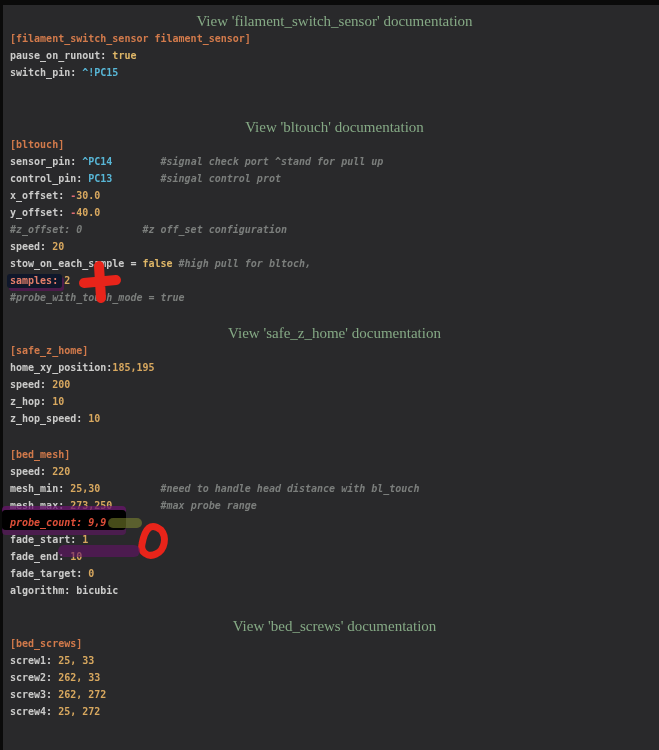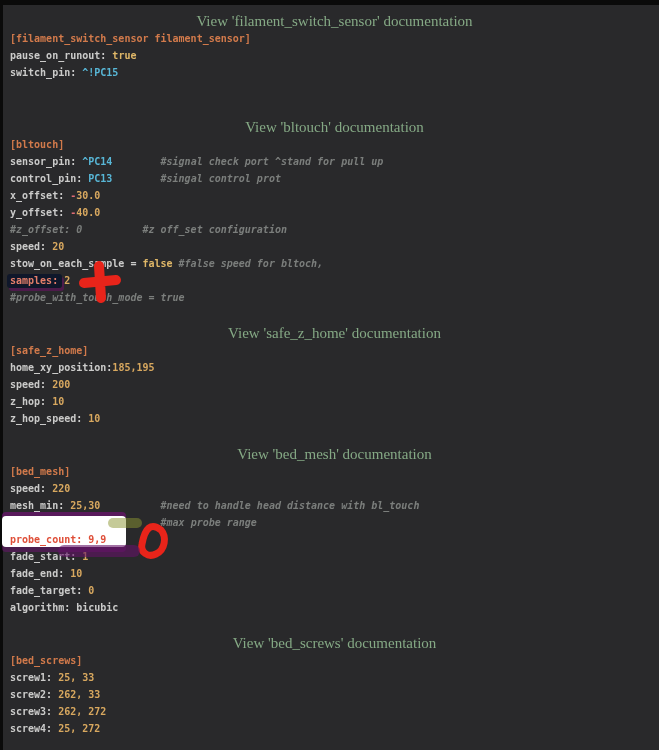--- a/index.html
+++ b/index.html
@@ -16,23 +16,23 @@
   .line span{white-space:pre;}
   .s{color:#d27a4b;}
   .k{color:#cbcbca;}
   .v{color:#d8a85f;}
   .m{color:#e06c75;}
   .b{color:#dfb768;}
   .p{color:#58b7d7;}
   .c{color:#7b7e7c;font-style:italic;font-weight:bold;}
   .hs{background:#0f172a;color:#e57f6a;border-radius:3px;padding:1px 4px 2px 3px;
       margin:-1px -4px -2px -3px;box-shadow:2px 3px 0 rgba(108,16,100,0.55);}
-  .hp{background:#ffffff;color:#df4f39;border-radius:4px;padding:18px 20px 2px 8px;
+  .hp{background:#000000;color:#df4f39;border-radius:4px;padding:7px 20px 2px 8px;
       margin-left:-8px;
-      box-shadow:0 -4px 0 rgba(104,20,108,0.75), 0 5px 0 rgba(104,20,108,0.55);}
+      box-shadow:0 -4px 0 rgba(104,20,108,0.75), 0 5px 0 rgba(104,20,108,0.55);font-style:italic;}
   .overlay{position:absolute;left:0;top:0;width:659px;height:750px;pointer-events:none;z-index:10;}
   .smudge-purple{position:absolute;left:58px;top:545px;width:82px;height:12px;
       background:rgba(100,18,104,0.6);border-radius:6px;}
   .smudge-olive{position:absolute;left:108px;top:518px;width:34px;height:10px;
       background:rgba(140,150,50,0.5);border-radius:5px;}
 </style>
 </head>
 <body>
 
 <div class="page">
@@ -46,34 +46,33 @@
         </div>
         <div class="section">
           <div class="codelens">View 'bltouch' documentation</div>
           <div class="line"><span class="s">[bltouch]</span></div>
           <div class="line"><span class="k">sensor_pin: </span><span class="p">^PC14</span><span class="c">        #signal check port ^stand for pull up</span></div>
           <div class="line"><span class="k">control_pin: </span><span class="p">PC13</span><span class="c">        #singal control prot</span></div>
           <div class="line"><span class="k">x_offset: </span><span class="m">-</span><span class="v">30.0</span></div>
           <div class="line"><span class="k">y_offset: </span><span class="m">-</span><span class="v">40.0</span></div>
           <div class="line"><span class="c">#z_offset: 0          #z off_set configuration</span></div>
           <div class="line"><span class="k">speed: </span><span class="v">20</span></div>
-          <div class="line"><span class="k">stow_on_each_sample = </span><span class="b">false</span><span class="c"> #false speed for bltoch,</span></div>
+          <div class="line"><span class="k">stow_on_each_sample = </span><span class="b">false</span><span class="c"> #high pull for bltoch,</span></div>
           <div class="line"><span class="hs">samples:</span><span class="k"> </span><span class="v">2</span></div>
           <div class="line"><span class="c">#probe_with_touch_mode = true</span></div>
         </div>
         <div class="section">
           <div class="codelens">View 'safe_z_home' documentation</div>
           <div class="line"><span class="s">[safe_z_home]</span></div>
           <div class="line"><span class="k">home_xy_position:</span><span class="v">185,195</span></div>
           <div class="line"><span class="k">speed: </span><span class="v">200</span></div>
           <div class="line"><span class="k">z_hop: </span><span class="v">10</span></div>
           <div class="line"><span class="k">z_hop_speed: </span><span class="v">10</span></div>
         </div>
         <div class="section">
-          <div class="codelens">View 'bed_mesh' documentation</div>
           <div class="line"><span class="s">[bed_mesh]</span></div>
           <div class="line"><span class="k">speed: </span><span class="v">220</span></div>
           <div class="line"><span class="k">mesh_min: </span><span class="v">25,30</span><span class="c">          #need to handle head distance with bl_touch</span></div>
           <div class="line"><span class="k">mesh_max: </span><span class="v">273,250</span><span class="c">        #max probe range</span></div>
           <div class="line"><span class="hp">probe_count: 9,9</span></div>
           <div class="line"><span class="k">fade_start: </span><span class="v">1</span></div>
           <div class="line"><span class="k">fade_end: </span><span class="v">10</span></div>
           <div class="line"><span class="k">fade_target: </span><span class="v">0</span></div>
           <div class="line"><span class="k">algorithm: bicubic</span></div>
         </div>

